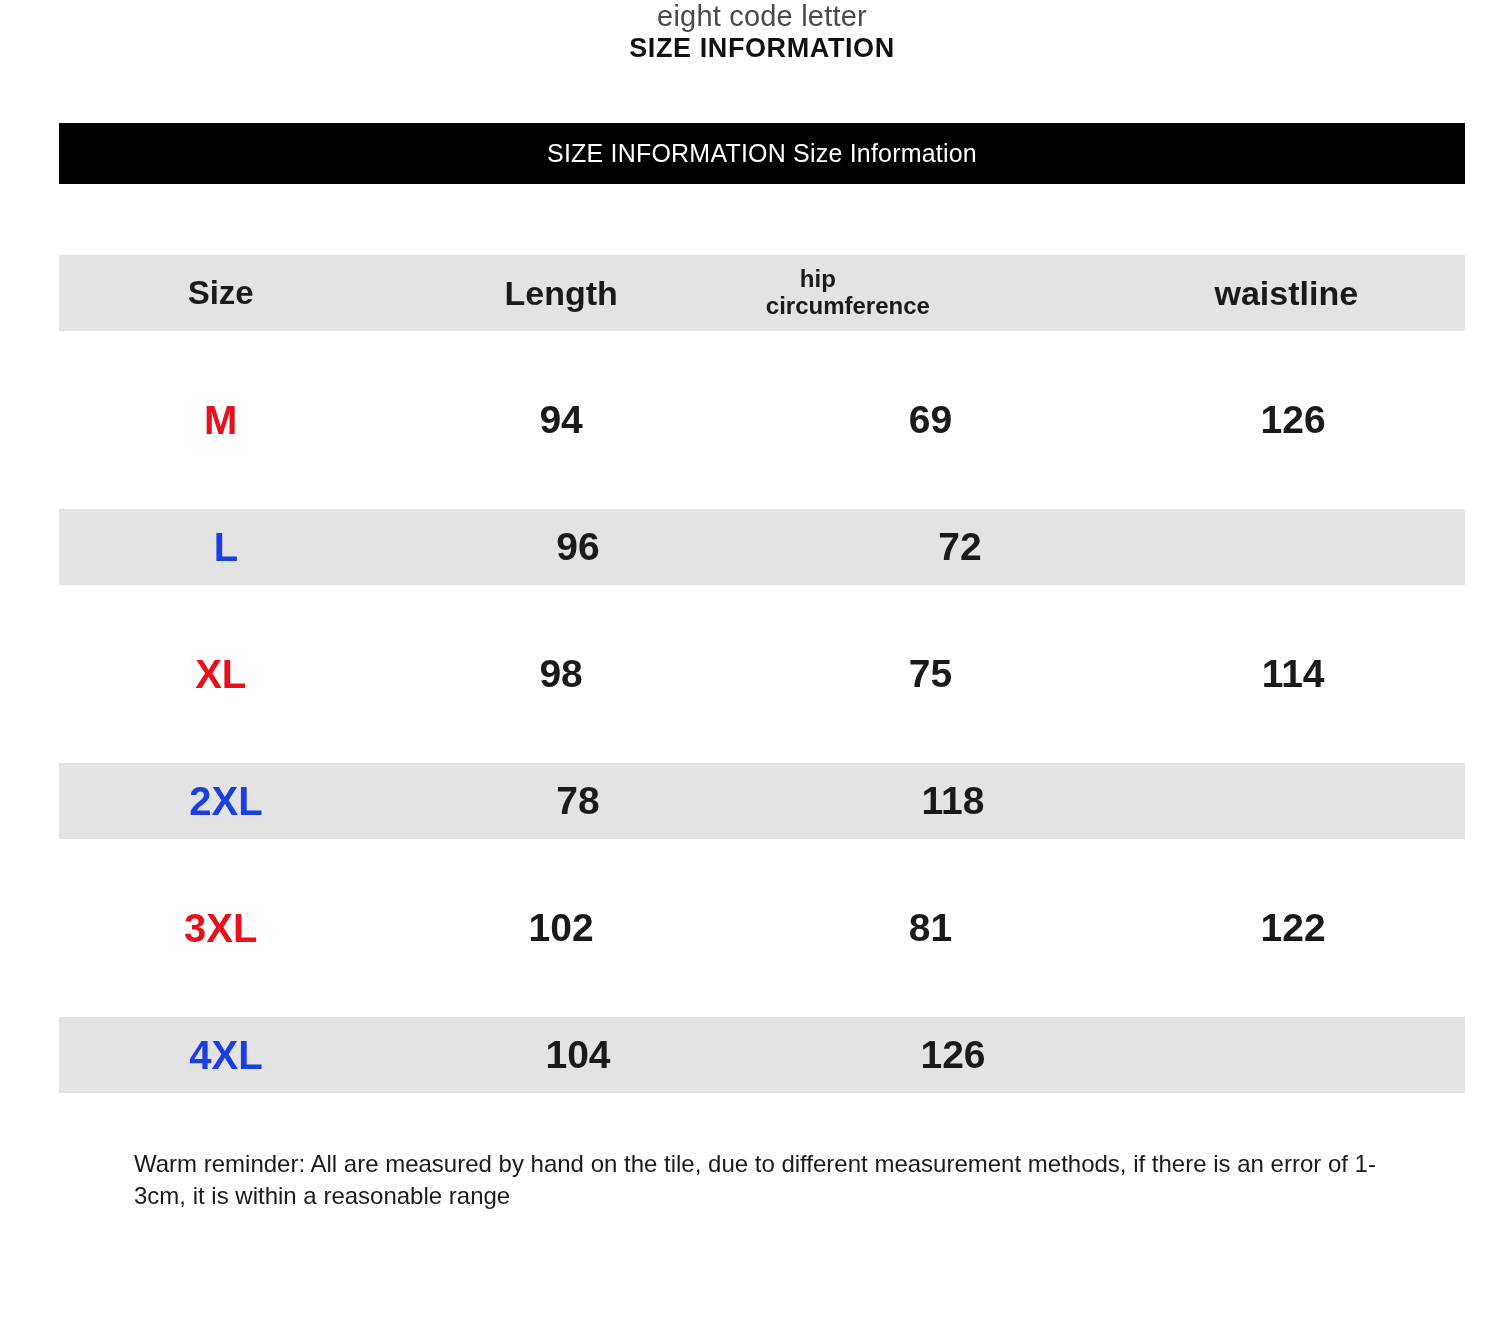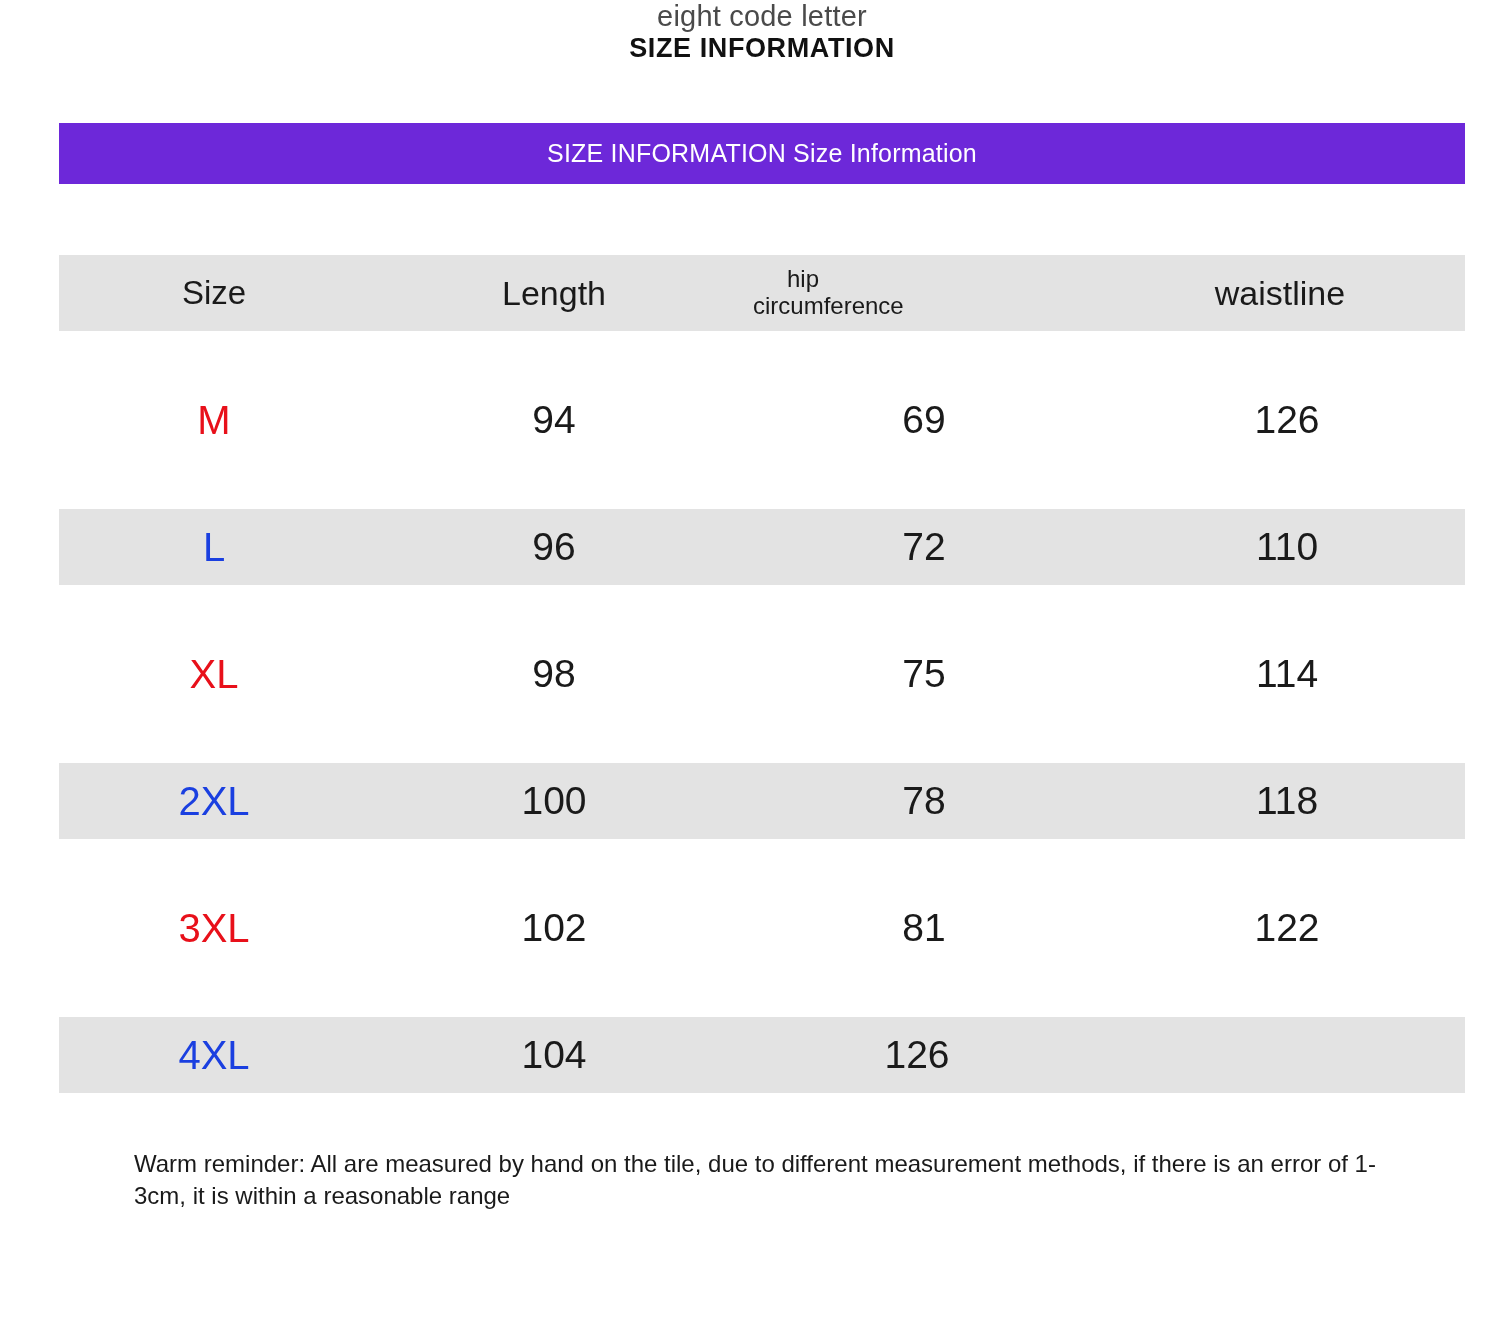--- a/index.html
+++ b/index.html
@@ -40,21 +40,21 @@
     font-weight: bold;
     color: #111111;
     letter-spacing: 0.6px;
   }
   .banner {
     position: absolute;
     top: 123px;
     left: 47px;
     width: 1406px;
     height: 61px;
-    background: #6d28d9;
+    background: #000000;
     color: #ffffff;
     font-size: 25px;
     display: flex;
     align-items: center;
     justify-content: center;
     letter-spacing: 0.2px;
   }
   .table {
     position: absolute;
     top: 255px;
@@ -71,21 +71,22 @@
     background: #e3e3e3;
   }
   .row.spacer {
     height: 51px;
     background: transparent;
   }
   .cell {
     text-align: center;
     font-size: 39px;
     color: #1a1a1a;
-    font-weight: 400;
+    font-weight: 700;
+    padding-left: 12px;
   }
   .c-size   { width: 310px; }
   .c-length { width: 370px; }
   .c-waist  { width: 370px; }
   .c-hip    { width: 356px; }
 
   .head .c-size {
     font-size: 33px;
   }
   .head .c-length,
@@ -156,37 +157,35 @@
       <div class="cell c-waist">69</div>
       <div class="cell c-hip">126</div>
     </div>
 
     <div class="row spacer"></div>
 
     <div class="row shaded">
       <div class="cell c-size size-blue">L</div>
       <div class="cell c-length">96</div>
       <div class="cell c-waist">72</div>
-      <div class="cell c-hip">110</div>
     </div>
 
     <div class="row spacer"></div>
 
     <div class="row">
       <div class="cell c-size size-red">XL</div>
       <div class="cell c-length">98</div>
       <div class="cell c-waist">75</div>
       <div class="cell c-hip">114</div>
     </div>
 
     <div class="row spacer"></div>
 
     <div class="row shaded">
       <div class="cell c-size size-blue">2XL</div>
-      <div class="cell c-length">100</div>
       <div class="cell c-waist">78</div>
       <div class="cell c-hip">118</div>
     </div>
 
     <div class="row spacer"></div>
 
     <div class="row">
       <div class="cell c-size size-red">3XL</div>
       <div class="cell c-length">102</div>
       <div class="cell c-waist">81</div>

